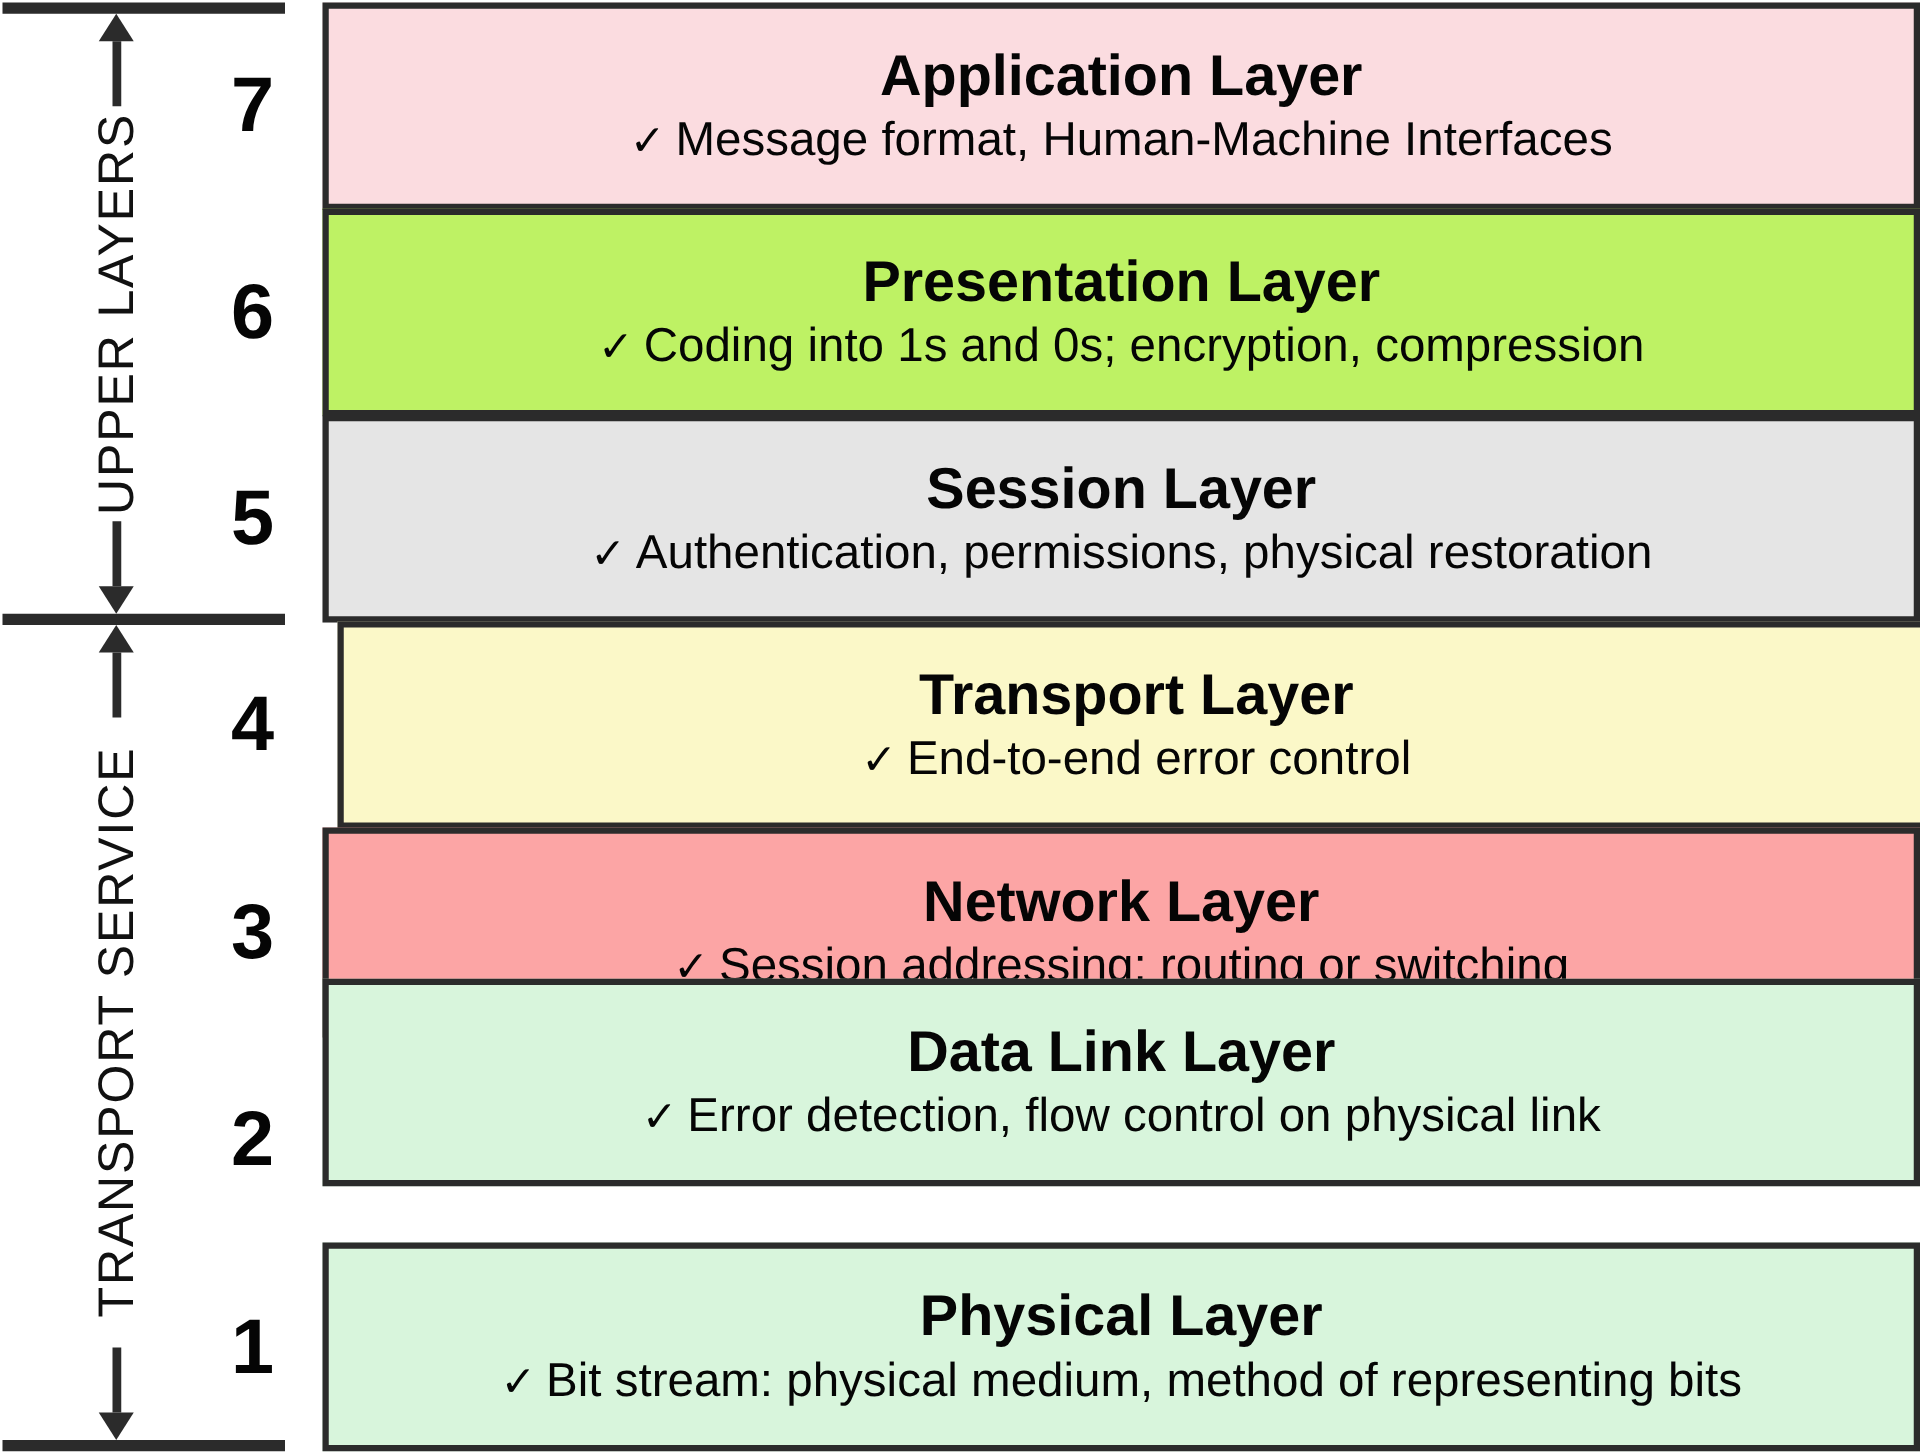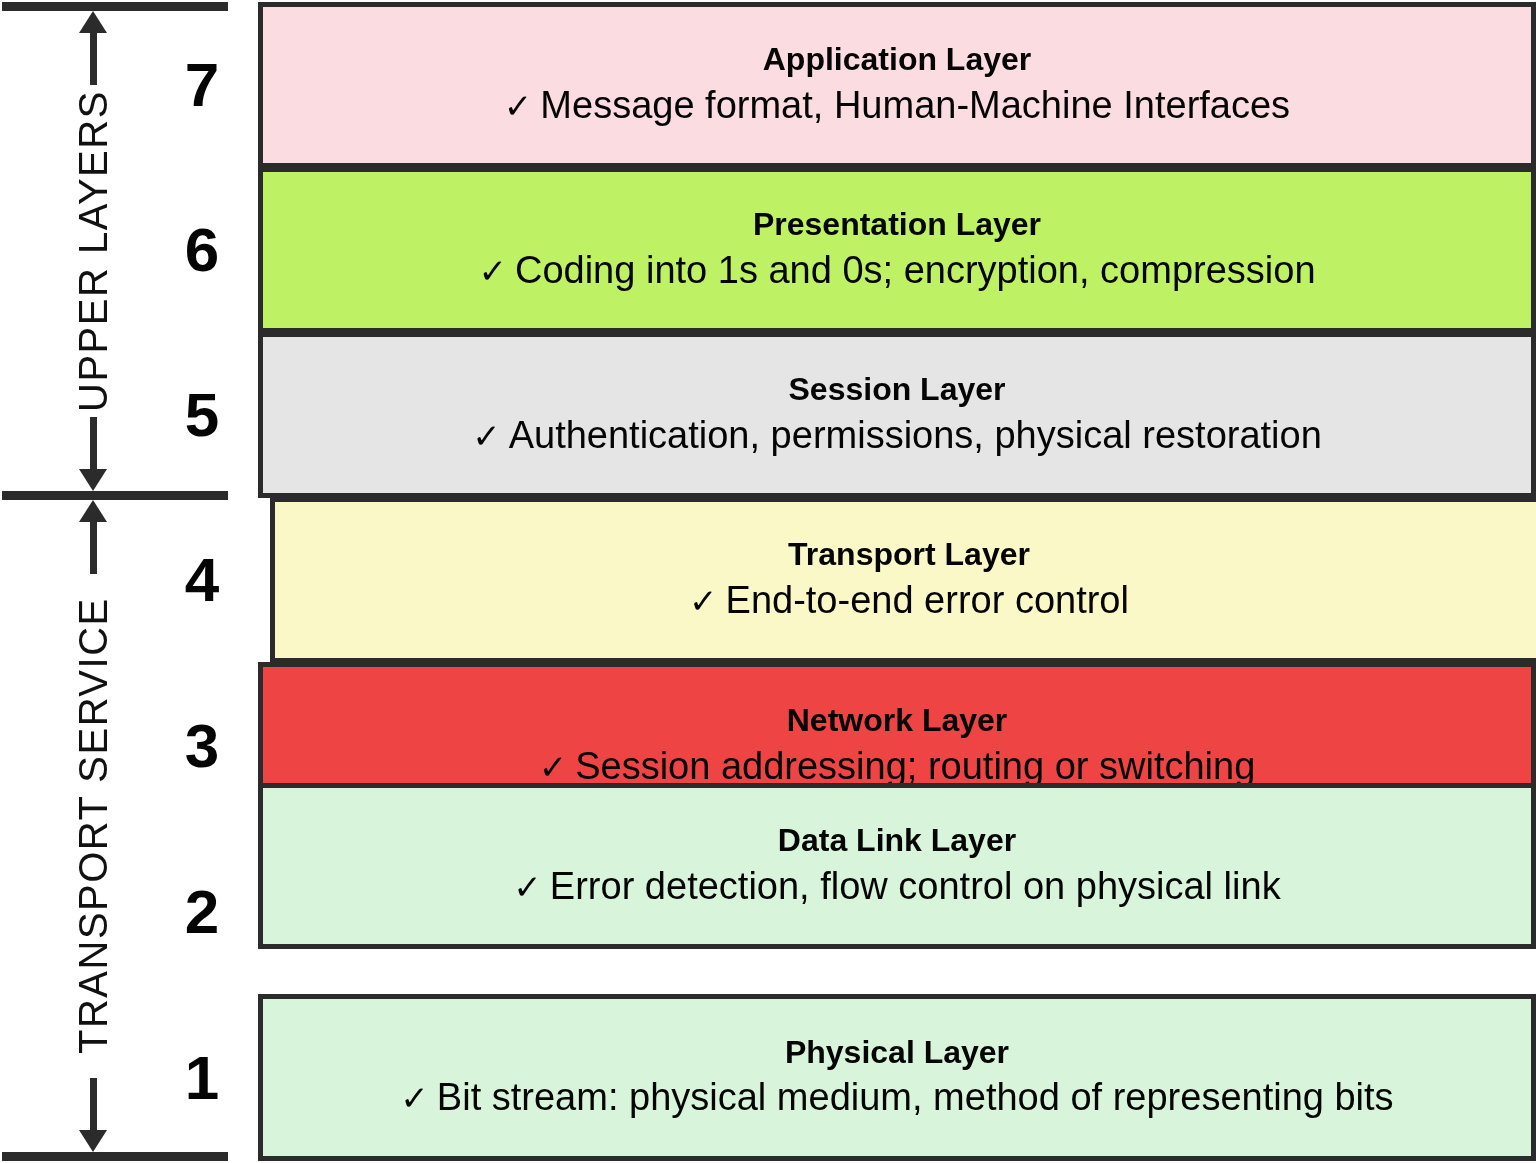--- a/index.html
+++ b/index.html
@@ -116,21 +116,21 @@
     left: 0;
     width: 1278px;
     box-sizing: border-box;
     border: 5px solid #2b2b2b;
     display: flex;
     flex-direction: column;
     align-items: center;
     justify-content: center;
   }
   .layer-title {
-    font-size: 32px;
+    font-size: 46px;
     font-weight: bold;
     color: #050505;
     line-height: 1.05;
     text-align: left;
     font-family: "Liberation Sans", sans-serif;
   }
   .layer-desc {
     font-size: 38px;
     font-weight: 400;
     color: #050505;
@@ -195,21 +195,21 @@
         <div class="layer-desc"><span class="check">✓</span><span>Coding into 1s and 0s; encryption, compression</span></div>
       </div>
       <div class="layer-box" style="top: 332px; height: 166px; background: #e5e5e5;">
         <div class="layer-title">Session Layer</div>
         <div class="layer-desc"><span class="check">✓</span><span>Authentication, permissions, physical restoration</span></div>
       </div>
       <div class="layer-box" style="top: 497px; height: 166px; background: rgb(251, 248, 200); margin-left: 12px;">
         <div class="layer-title">Transport Layer</div>
         <div class="layer-desc"><span class="check">✓</span><span>End-to-end error control</span></div>
       </div>
-      <div class="layer-box" style="top: 662px; height: 168px; background: #ef4444;">
+      <div class="layer-box" style="top: 662px; height: 168px; background: #fca5a5;">
         <div class="layer-title">Network Layer</div>
         <div class="layer-desc"><span class="check">✓</span><span>Session addressing; routing or switching</span></div>
       </div>
       <div class="layer-box" style="top: 783px; height: 166px; background: rgb(216, 245, 220);">
         <div class="layer-title">Data Link Layer</div>
         <div class="layer-desc"><span class="check">✓</span><span>Error detection, flow control on physical link</span></div>
       </div>
       <div class="layer-box" style="top: 994px; height: 167px; background: rgb(216, 245, 220);">
         <div class="layer-title">Physical Layer</div>
         <div class="layer-desc"><span class="check">✓</span><span>Bit stream: physical medium, method of representing bits</span></div>

